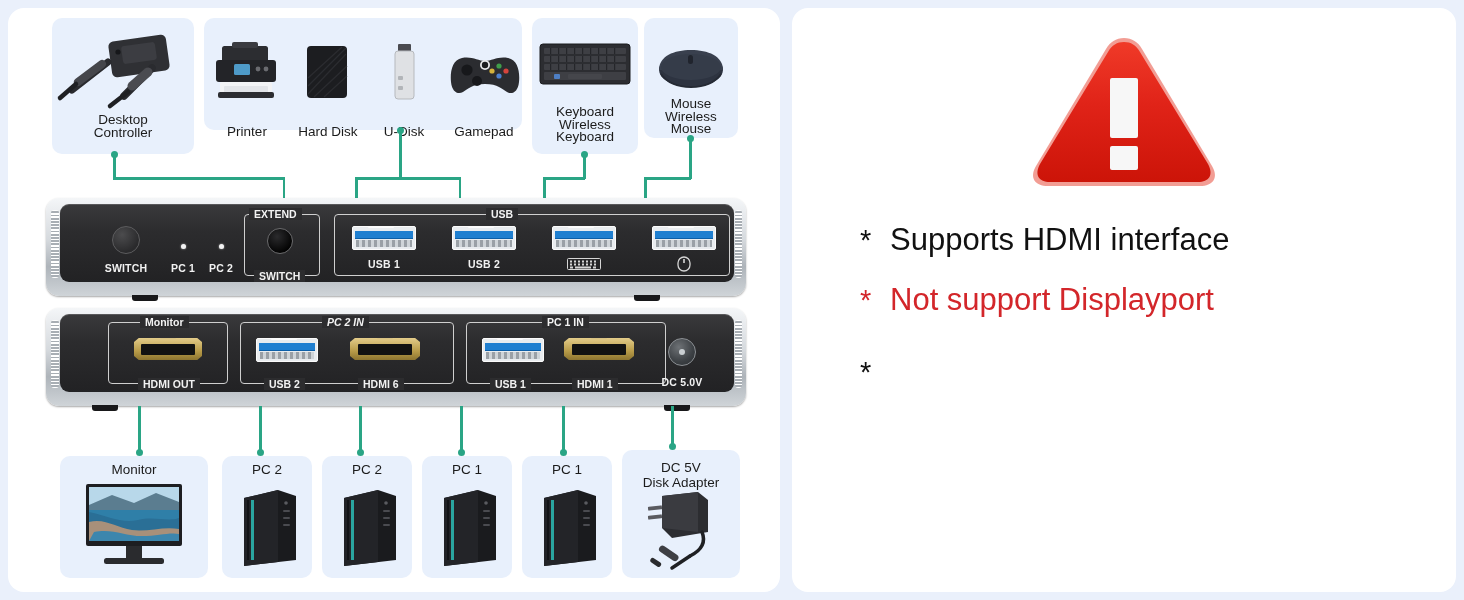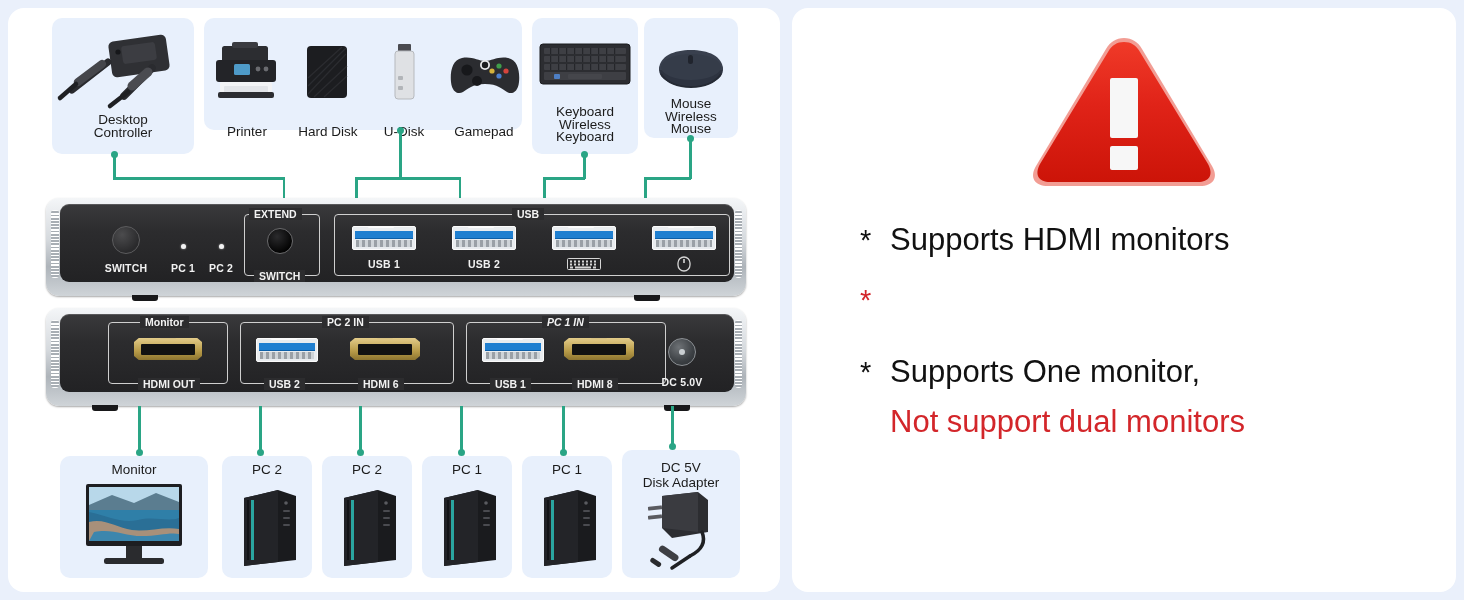--- a/index.html
+++ b/index.html
@@ -375,21 +375,21 @@
       <div class="face-text" style="left:112px; top:64px; width:50px;">PC 1</div>
       <div class="led" style="left:173px; top:46px;"></div>
       <div class="face-text" style="left:150px; top:64px; width:50px;">PC 2</div>
 
       <div class="grp" style="left:198px; top:16px; width:76px; height:62px;"></div>
       <div class="grp-cap" style="left:203px; top:10px;">EXTEND</div>
       <div class="grp-cap" style="left:208px; top:72px;">SWITCH</div>
       <div class="btn-deep" style="left:221px; top:30px; width:26px; height:26px;"></div>
 
       <div class="grp" style="left:288px; top:16px; width:396px; height:62px;"></div>
-      <div class="grp-cap" style="left:466px; top:10px;">USB</div>
+      <div class="grp-cap" style="left:440px; top:10px;">USB</div>
 
       <div class="usb" style="left:306px; top:28px; width:64px; height:24px;">
         <div class="usb-notch"></div>
       </div>
       <div class="face-text" style="left:306px; top:60px; width:64px;">USB 1</div>
 
       <div class="usb" style="left:406px; top:28px; width:64px; height:24px;">
         <div class="usb-notch"></div>
       </div>
       <div class="face-text" style="left:406px; top:60px; width:64px;">USB 2</div>
@@ -438,40 +438,40 @@
       <div class="ridge-r"></div>
 
       <div class="grp" style="left:62px; top:14px; width:120px; height:62px;"></div>
       <div class="grp-cap" style="left:94px; top:8px;">Monitor</div>
       <div class="hdmi" style="left:88px; top:30px; width:68px; height:22px;">
         <div class="hdmi-tab"></div>
       </div>
       <div class="grp-cap" style="left:92px; top:70px;">HDMI OUT</div>
 
       <div class="grp" style="left:194px; top:14px; width:214px; height:62px;"></div>
-      <div class="grp-cap" style="left:276px; top:8px;">PC 2 IN</div>
+      <div class="grp-cap" style="left:276px; top:8px;font-style:italic;">PC 2 IN</div>
       <div class="usb" style="left:210px; top:30px; width:62px; height:24px;">
         <div class="usb-notch"></div>
       </div>
       <div class="grp-cap" style="left:218px; top:70px;">USB 2</div>
       <div class="hdmi" style="left:304px; top:30px; width:70px; height:22px;">
         <div class="hdmi-tab"></div>
       </div>
       <div class="grp-cap" style="left:312px; top:70px;">HDMI 6</div>
 
       <div class="grp" style="left:420px; top:14px; width:200px; height:62px;"></div>
-      <div class="grp-cap" style="left:496px; top:8px;font-style:italic;">PC 1 IN</div>
+      <div class="grp-cap" style="left:496px; top:8px;">PC 1 IN</div>
       <div class="usb" style="left:436px; top:30px; width:62px; height:24px;">
         <div class="usb-notch"></div>
       </div>
       <div class="grp-cap" style="left:444px; top:70px;">USB 1</div>
       <div class="hdmi" style="left:518px; top:30px; width:70px; height:22px;">
         <div class="hdmi-tab"></div>
       </div>
-      <div class="grp-cap" style="left:526px; top:70px;">HDMI 8</div>
+      <div class="grp-cap" style="left:526px; top:70px;">HDMI 1</div>
 
       <div class="dc-jack" style="left:622px; top:30px; width:28px; height:28px;"></div>
       <div class="face-text" style="left:604px; top:68px; width:64px;">DC 5.0V</div>
 
       <div class="foot" style="left:46px; bottom:-5px;"></div>
       <div class="foot" style="right:56px; bottom:-5px;"></div>
     </div>
 
     <div class="conn v" style="left:130px; top:398px; height:46px;"></div>
     <div class="dot" style="left:128px; top:441px;"></div>
@@ -594,29 +594,28 @@
     <path d="M100 8 C108 8 114 12 118 19 L188 136 C195 148 189 156 176 156 L24 156 C11 156 5 148 12 136 L82 19 C86 12 92 8 100 8 Z" fill="#e84c3d" opacity="0.55"></path>
     <path d="M100 12 C107 12 112 15 116 22 L184 134 C190 145 185 152 174 152 L26 152 C15 152 10 145 16 134 L84 22 C88 15 93 12 100 12 Z" fill="url(#trg)"></path>
     <rect x="86" y="48" width="28" height="60" rx="2" fill="#f7f7f7"></rect>
     <rect x="86" y="116" width="28" height="24" rx="2" fill="#f7f7f7"></rect>
   </svg>
 
   <div class="bullet-list">
 
     <div class="bullet">
       <span class="star black">*</span>
-      <span class="black">Supports HDMI monitors</span>
+      <span class="black">Supports HDMI interface</span>
     </div>
 
     <div class="bullet">
       <span class="star red">*</span>
-      <br>
+      <span class="red">Not support Displayport</span><br>
     </div>
 
     <div class="bullet" style="margin-top:22px;">
       <span class="star black">*</span>
-      <span class="black">Supports One monitor,</span><br>
-      <span class="red">Not support dual monitors</span>
+      <br>
     </div>
 
   </div>
 
 </div>
 
 </body></html>

